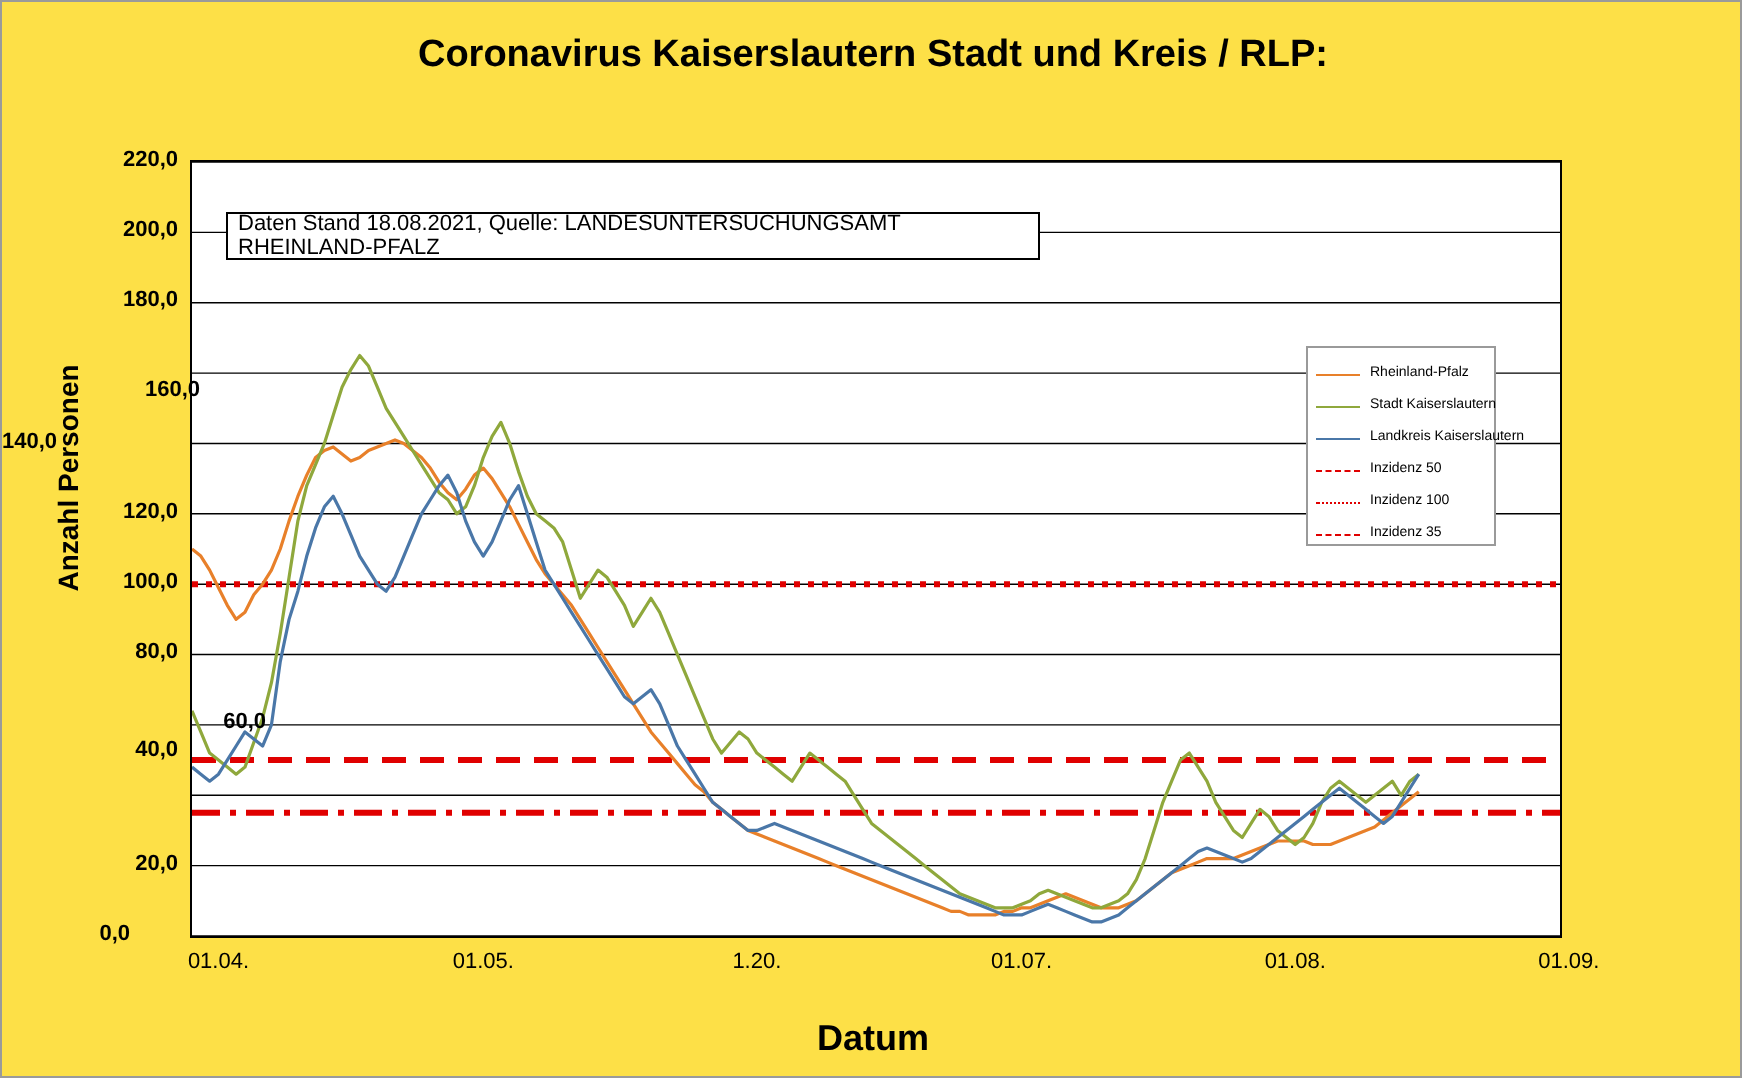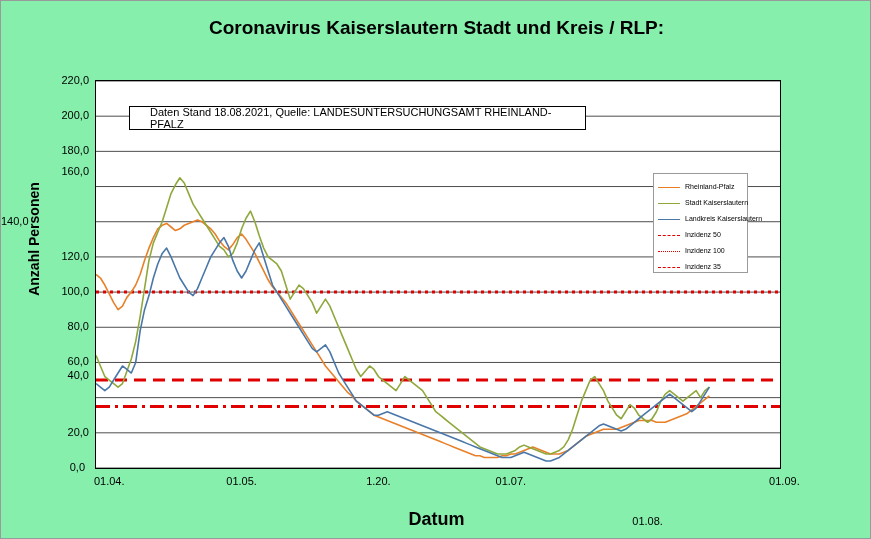--- a/index.html
+++ b/index.html
@@ -7,21 +7,21 @@
     width:871px;height:539px;
     background:#ffffff;
     font-family:"Liberation Sans", sans-serif;
     overflow:hidden;
   }
   #frame{
     position:relative;
     width:871px;height:539px;
     box-sizing:border-box;
     border:1px solid #9a9a9a;
-    background:#86efac;
+    background:#fde047;
   }
   
   #title{
     position:absolute;
     left:0;top:14px;width:871px;
     text-align:center;
     font-size:19px;
     font-weight:bold;
     color:#000;
     line-height:26px;
@@ -53,40 +53,41 @@
   }
   #plotsvg{position:absolute;left:0;top:0;}
   
   .ytick{
     position:absolute;
     right:783px;           
     width:0;
     white-space:nowrap;
     font-size:11px;color:#000;
     text-align:right;
+    font-weight:bold;
   }
   
   .xtick{
     position:absolute;
     top:474px;
     font-size:11px;color:#000;
     transform:translateX(-50%);
     white-space:nowrap;
   }
   
   #stand{
     position:absolute;
-    left:128px;top:105px;
-    width:457px;height:24px;
+    left:112px;top:105px;
+    width:407px;height:24px;
     border:1px solid #000;
     background:#fff;
     font-size:11px;
     color:#000;
     display:flex;align-items:center;
-    padding-left:20px;
+    padding-left:5px;
     box-sizing:border-box;
   }
   
   #legend{
     position:absolute;
     left:652px;top:172px;
     width:95px;height:100px;
     border:1px solid #9a9a9a;
     background:#fff;
     box-sizing:border-box;
@@ -163,31 +164,31 @@
       <div class="legrow">
         <span class="legswatch" style="border-top: 1.6px dotted rgb(224, 0, 0);"></span>
         <span class="legtext">Inzidenz 100</span>
       </div>
       <div class="legrow">
         <span class="legswatch" style="border-top: 1.6px dashed rgb(224, 0, 0);"></span>
         <span class="legtext">Inzidenz 35</span>
       </div>
     </div>
 
-<div class="ytick" style="top: 467px; left: 0px; right: auto; width: 84px; text-align: right; margin-top: -7px;">0,0</div>
+<div class="ytick" style="top: 467px; left: 0px; right: auto; width: 64px; text-align: right; margin-top: -7px;">0,0</div>
     <div class="ytick" style="top: 431.818px; left: 0px; right: auto; width: 88px; text-align: right; margin-top: -7px;">20,0</div>
     <div class="ytick" style="top: 375px; left: 0px; right: auto; width: 88px; text-align: right; margin-top: -7px;">40,0</div>
-    <div class="ytick" style="top: 361.455px; left: 0px; right: auto; width: 88px; margin-top: -7px;">60,0</div>
+    <div class="ytick" style="top: 361.455px; left: 0px; right: auto; width: 88px; margin-top: -7px; padding-left: 44px;">60,0</div>
     <div class="ytick" style="top: 326.273px; left: 0px; right: auto; width: 88px; text-align: right; margin-top: -7px;">80,0</div>
     <div class="ytick" style="top: 291.091px; left: 0px; right: auto; width: 88px; text-align: right; margin-top: -7px;">100,0</div>
     <div class="ytick" style="top: 255.909px; left: 0px; right: auto; width: 88px; text-align: right; margin-top: -7px;">120,0</div>
     <div class="ytick" style="top: 220.727px; left: 0px; right: auto; width: 88px; text-align: left; margin-top: -7px;">140,0</div>
-    <div class="ytick" style="top: 171px; left: 0px; right: auto; width: 88px; text-align: right; margin-top: -7px;">160,0</div>
+    <div class="ytick" style="top: 195px; left: 0px; right: auto; width: 99px; text-align: right; margin-top: -7px;">160,0</div>
     <div class="ytick" style="top: 150.364px; left: 0px; right: auto; width: 88px; text-align: right; margin-top: -7px;">180,0</div>
     <div class="ytick" style="top: 115.182px; left: 0px; right: auto; width: 88px; text-align: right; margin-top: -7px;">200,0</div>
     <div class="ytick" style="top: 80px; left: 0px; right: auto; width: 88px; text-align: right; margin-top: -7px;">220,0</div>
     <div class="xtick" style="left: 108.239px;">01.04.</div>
     <div class="xtick" style="left: 240.626px;">01.05.</div>
     <div class="xtick" style="left: 377.426px;">1.20.</div>
     <div class="xtick" style="left: 509.813px;">01.07.</div>
-    <div class="xtick" style="left: 646.613px; margin-top: 40px;">01.08.</div>
+    <div class="xtick" style="left: 646.613px;">01.08.</div>
     <div class="xtick" style="left: 783.413px;">01.09.</div>
   </div>
 
 </body></html>

